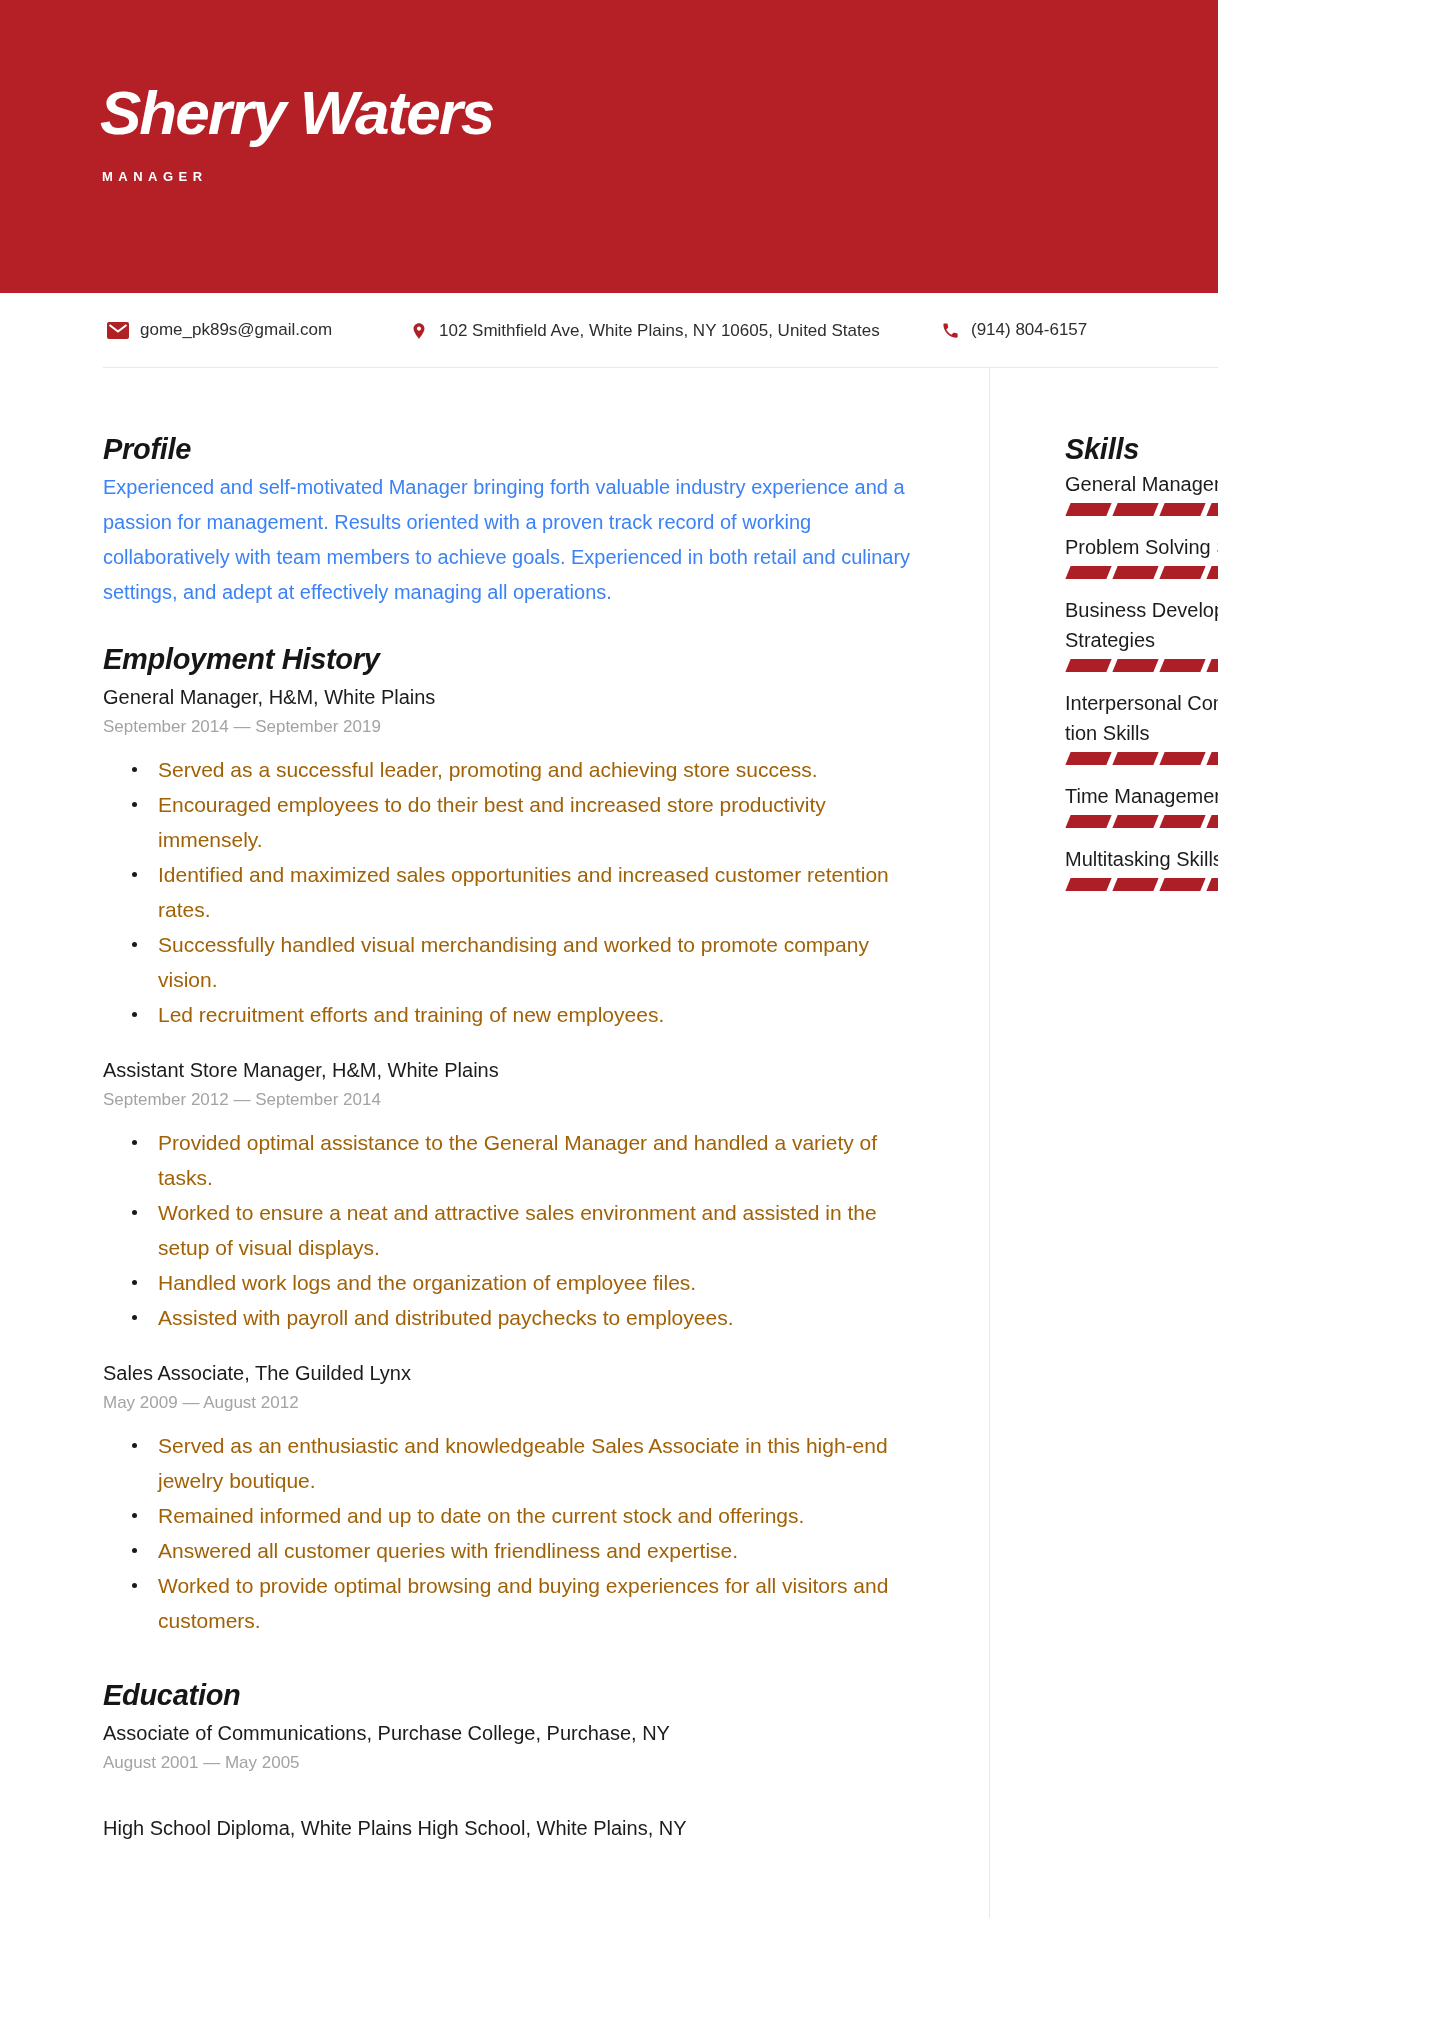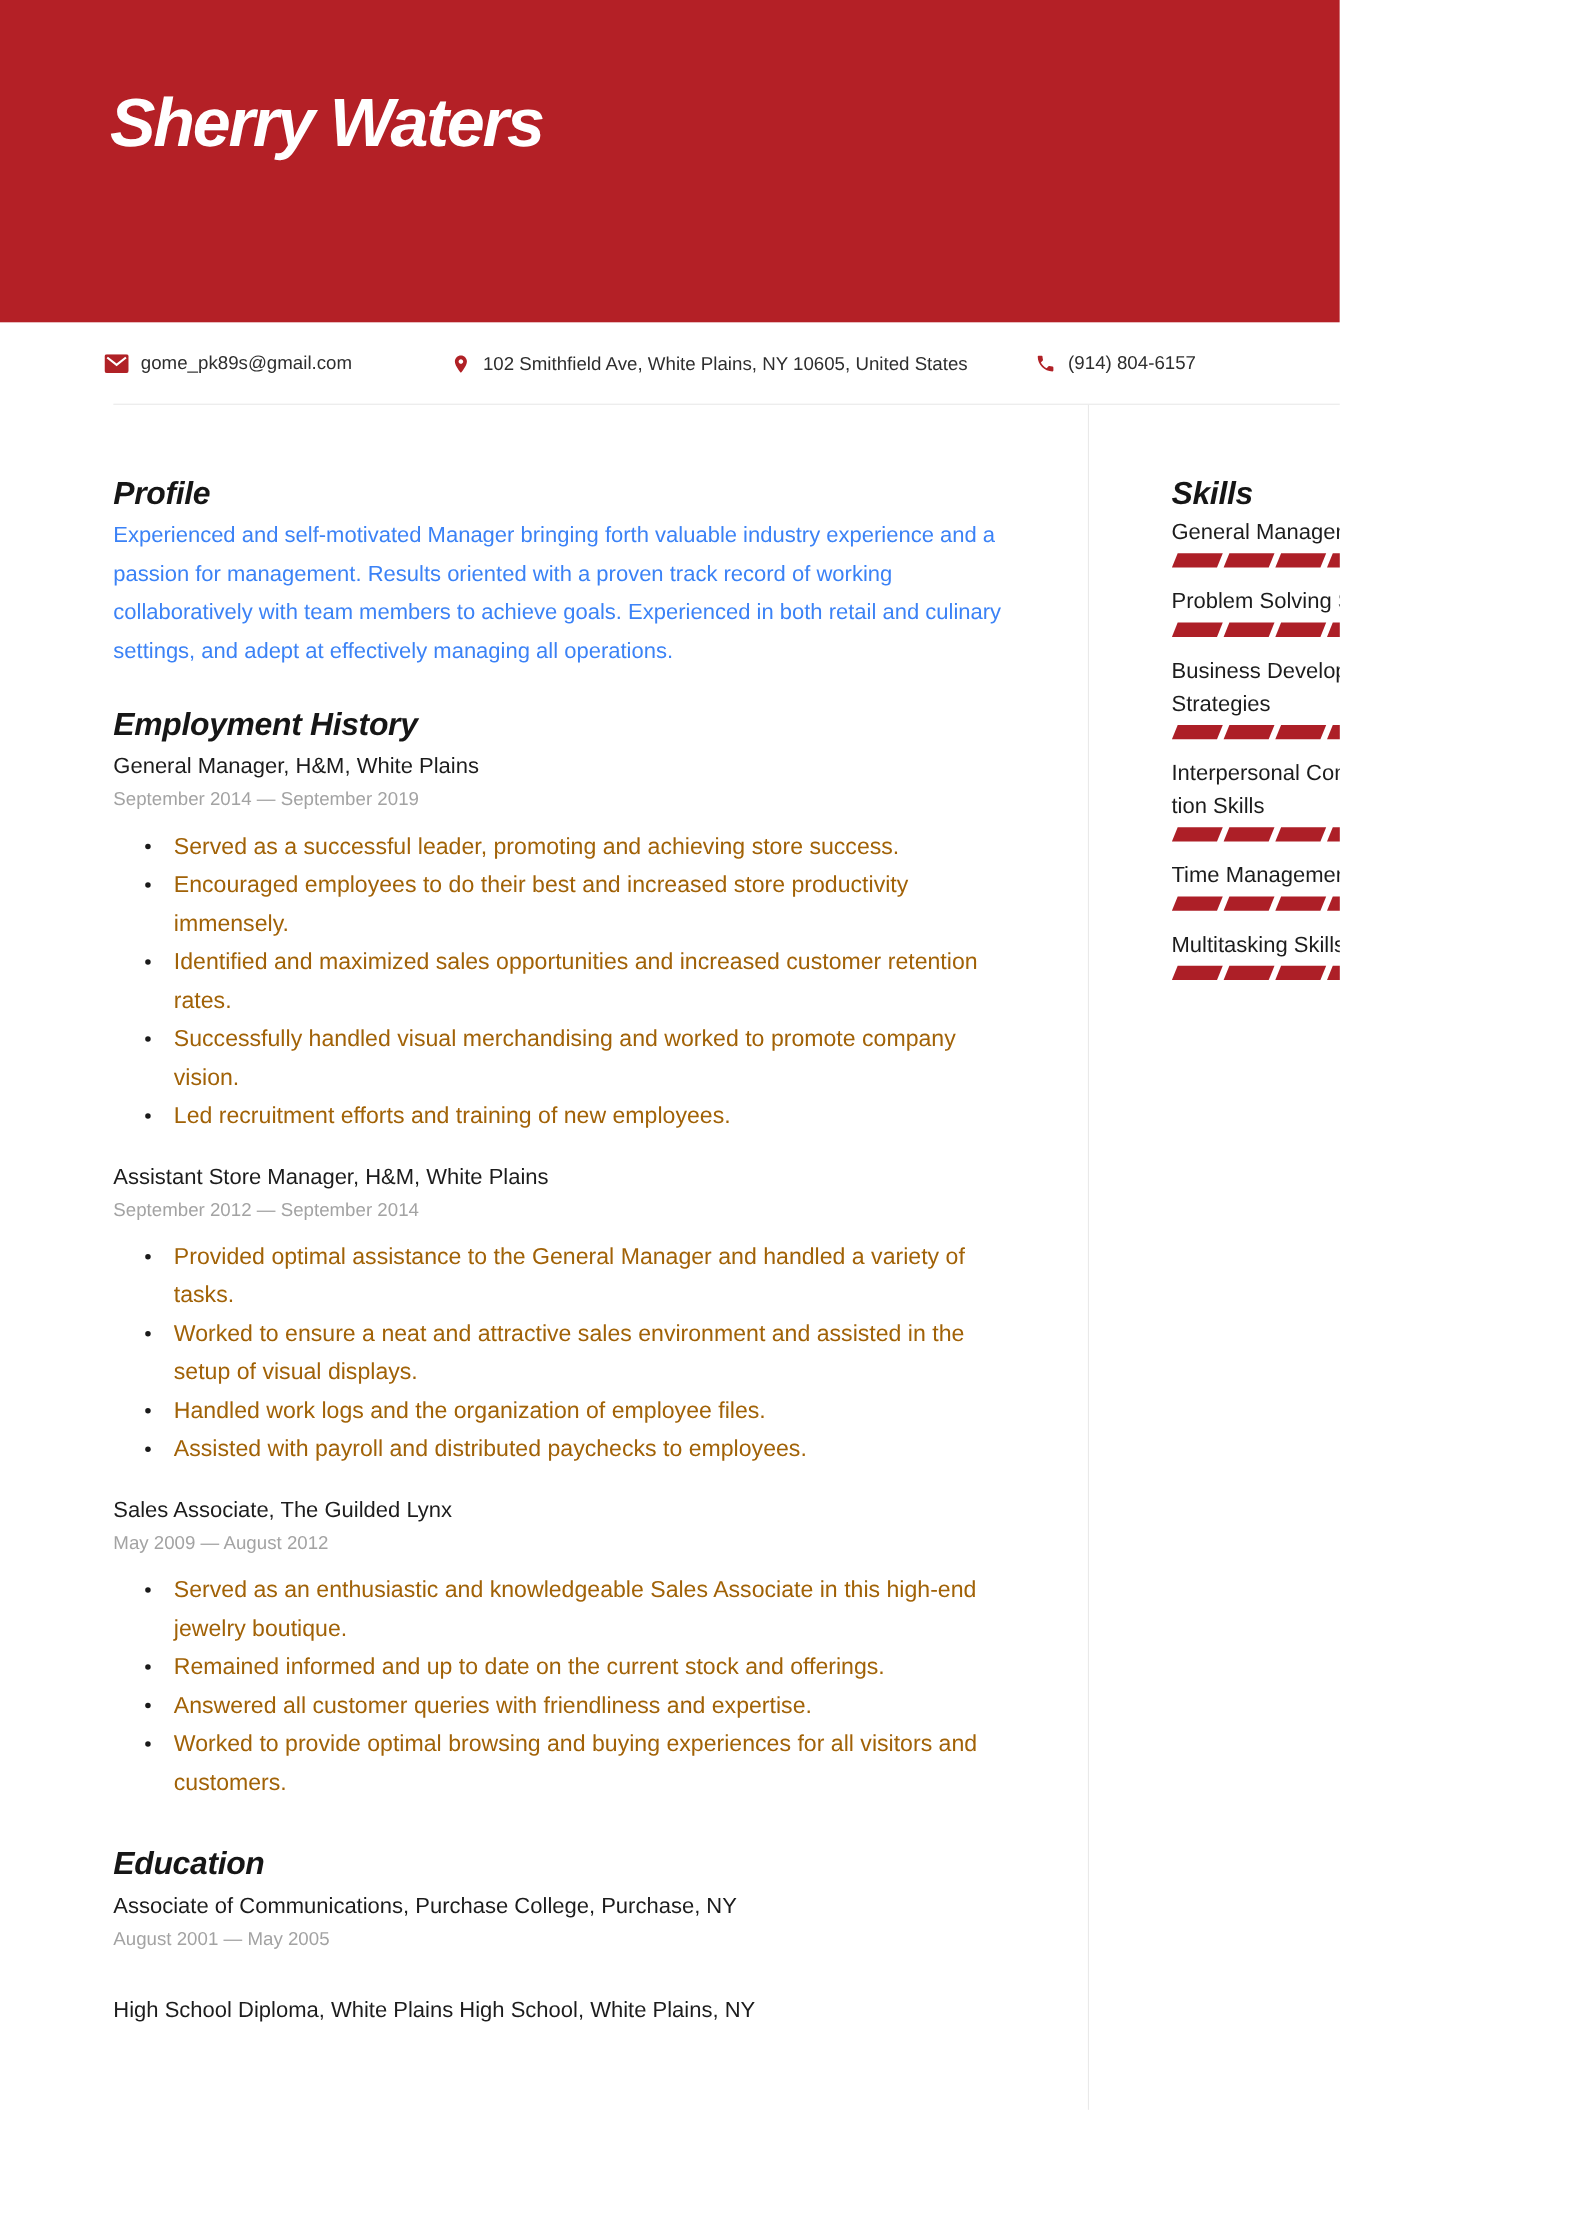--- a/index.html
+++ b/index.html
@@ -21,21 +21,21 @@
   .name{margin:0;font-size:62px;line-height:62px;font-weight:700;font-style:italic;
         letter-spacing:-2px;color:#fff}
   .subtitle{margin:26px 0 0 2px;font-size:13px;line-height:13px;letter-spacing:5.5px;
         font-weight:700;color:#fff}
 
   
   .contact{position:relative;height:75px}
   .contact-divider{position:absolute;left:103px;width:1243px;bottom:0;height:1px;background:var(--divider)}
   .citem{position:absolute;top:27px;display:flex;align-items:center;gap:11px;
          font-size:17px;color:#2e2e2e;white-space:nowrap}
-  .citem.email{left:95px}
+  .citem.email{left:107px}
   .citem.addr{left:410px}
   .citem.phone{left:941px}
   .cicon{flex:0 0 auto;display:block}
 
   
   .content{position:relative;height:1668px}
   .column-divider{position:absolute;left:989px;top:0;width:1px;height:1550px;background:var(--divider)}
   .main{position:absolute;left:103px;top:0;width:815px}
   .side{position:absolute;left:1065px;top:0;width:281px}
 
@@ -61,20 +61,21 @@
   .skill-bar .seg{width:41px;height:13px;background:var(--bar);transform:skewX(-22deg)}
 </style>
 </head>
 <body>
 
 <div class="page">
 
   <header class="hdr">
     <div class="hdr-inner">
       <h1 class="name">Sherry Waters</h1>
+      <div class="subtitle">MANAGER</div>
     </div>
   </header>
 
   <div class="contact">
     <div class="citem email">
       <svg class="cicon" width="22" height="17" viewBox="0 0 22 17">
         <rect width="22" height="17" rx="2" fill="#b02126"></rect>
         <path d="M2.5 3 L11 9.6 L19.5 3" stroke="#ffffff" stroke-width="2" fill="none"></path>
       </svg>
       <span>gome_pk89s@gmail.com</span>

